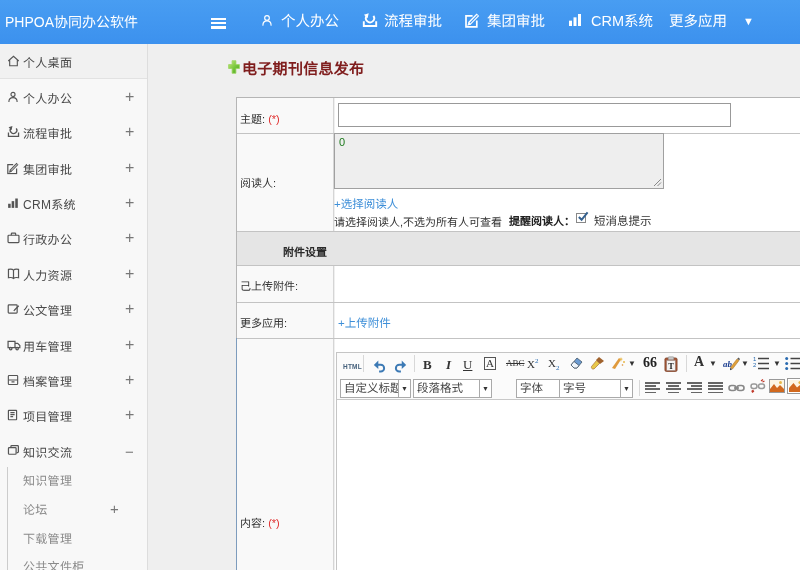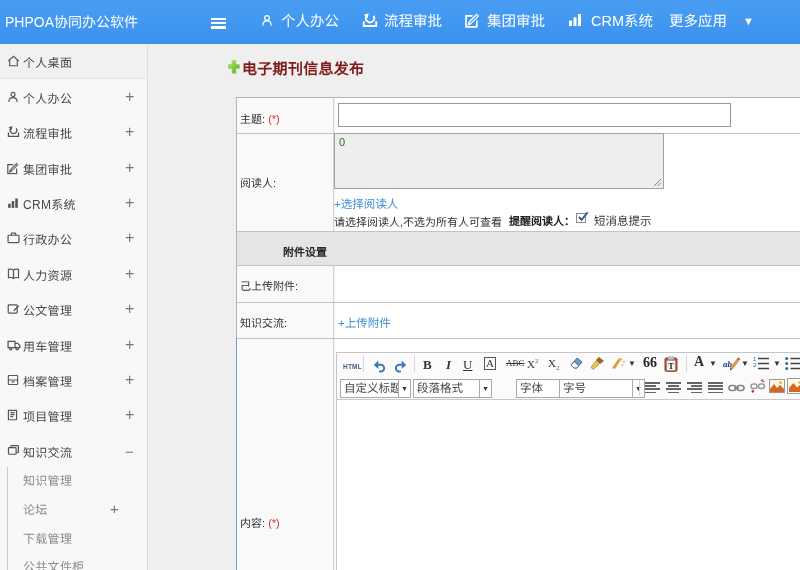--- a/index.html
+++ b/index.html
@@ -248,21 +248,21 @@
 
   <div class="trow" style="height:37px">
     <div class="lblcol"></div>
       <div class="rcell"></div>
     <span class="lbl" style="top:11px">己上传附件: </span>
   </div>
 
   <div class="trow" style="height:36px">
     <div class="lblcol"></div>
       <div class="rcell"></div>
-    <span class="lbl" style="top:11px">知识交流: </span>
+    <span class="lbl" style="top:11px">更多应用: </span>
     <a class="lnk" style="position:absolute;left:101px;top:11px;">+上传附件</a>
   </div>
 
   <div class="trow" style="height:232px;">
     <div style="position:absolute;left:-1px;top:-1px;bottom:0;width:1px;background:#7d9cbd;"></div>
     <div class="lblcol"></div>
       <div class="rcell"></div>
     <span class="lbl" style="top:175px">内容: <span class="red">(*)</span></span>
     <div id="editor" style="position:absolute;left:99px;top:13px;width:480px;height:219px;border:1px solid #c5c5c5;background:#fff;">
       <div id="tb1" style="position:relative;height:22px;background:#fbfbfb;">
@@ -335,21 +335,21 @@
             <i>▼</i>
           </span>
         <span class="dd" style="left:76px;width:79px;">
             <u>段落格式</u>
             <i>▼</i>
           </span>
         <span class="dd" style="left:147px;width:71px;margin-left:32px;">
             <u>字体</u>
             <i>▼</i>
           </span>
-        <span class="dd" style="left:222px;width:86px;">
+        <span class="dd" style="left:222px;width:74px;">
             <u>字号</u>
             <i>▼</i>
           </span>
         <span class="tsep2" style="left:302px"></span>
         <span class="ai" style="left:308px">
             <b></b>
             <b style="width:11px"></b>
             <b></b>
             <b style="width:11px;margin-bottom:0"></b>
           </span>

